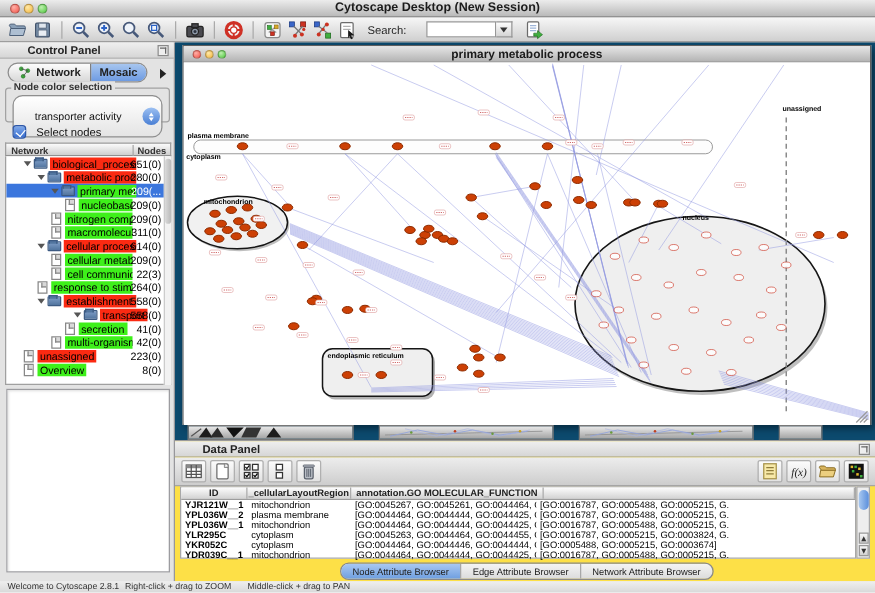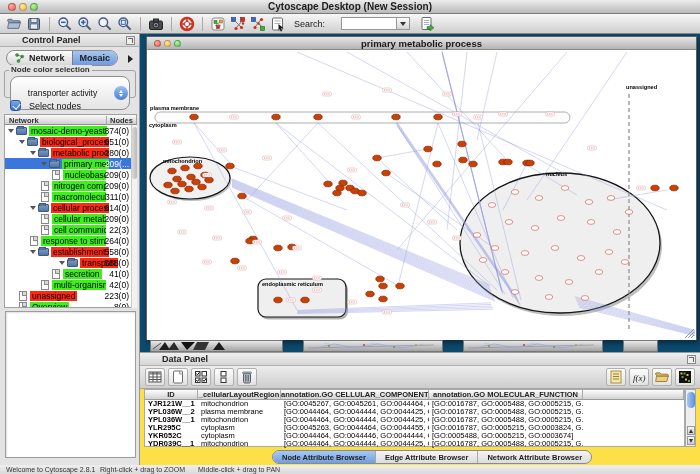--- a/index.html
+++ b/index.html
@@ -87,21 +87,21 @@
   .dhead span{border-right:1px solid #ababab;font-weight:bold;color:#222;text-align:center;line-height:9px;overflow:hidden;white-space:nowrap}
   .drow{display:flex;height:8px;line-height:8px;white-space:nowrap}
   .drow span{overflow:hidden;padding-left:3px;color:#000}
   .c-id{width:53px;flex:none}.c-reg{width:83px;flex:none}.c-cc{width:148px;flex:none}.c-mf{width:154px;flex:none}.c-fill{flex:1}
   .drow .c-id{font-weight:bold}
   #dscroll{left:545px;top:36px;width:11px;height:58px;background:#eee;border:1px solid #a8a8a8}
   #dthumb{left:1px;top:2px;width:8px;height:16px;border-radius:4px;background:linear-gradient(90deg,#a8c8f0,#5b8fdc)}
   .sbtn{left:1px;width:8px;height:9px;background:linear-gradient(#f8f8f8,#d0d0d0);border:1px solid #999;
         display:flex;align-items:center;justify-content:center}
   #dtabs{left:132px;top:97px;height:14px;display:flex;border:1px solid #8a8a8a;border-radius:7px;overflow:hidden;background:linear-gradient(#f4f4f4,#dcdcdc)}
-  .dtab{font-size:7.5px;font-weight:bold;color:#222;padding:0 9px;display:flex;align-items:center;border-left:1px solid #a8a8a8}
+  .dtab{font-size:7.5px;font-weight:normal;color:#222;padding:0 9px;display:flex;align-items:center;border-left:1px solid #a8a8a8}
   .dtab:first-child{border-left:none}
   .dtab.sel{background:linear-gradient(#a9c8f2,#6f9fe0)}
   
   #statusbar{left:0;top:465px;width:700px;height:9px;background:linear-gradient(#efefef,#d9d9d9);font-size:7px;color:#333}
   #statusbar span{position:absolute;top:0.5px}
   svg{display:block}
 </style>
 </head>
 <body>
 
@@ -298,26 +298,20 @@
   </div>
   <div id="checkbox-row" class="abs">
     <span id="checkbox"></span>
     <span id="checkbox-label">Select nodes</span>
   </div>
   <div id="treehead" class="abs">
     <span class="c1">Network</span>
     <span class="c2">Nodes</span>
   </div>
   <div id="tree" class="abs">
-      <div class="trow" style="padding-left:3px">
-        <span class="tarrow"></span>
-        <span class="tfold"></span>
-        <span class="tlabel" style="background:#3ef01a;max-width:80px">mosaic-demo-yeast</span>
-        <span class="tcount">874(0)</span>
-      </div>
       <div class="trow" style="padding-left:14px">
         <span class="tarrow"></span>
         <span class="tfold"></span>
         <span class="tlabel" style="background:#fb2a12;max-width:69px">biological_process</span>
         <span class="tcount">651(0)</span>
       </div>
       <div class="trow" style="padding-left:25px">
         <span class="tarrow"></span>
         <span class="tfold"></span>
         <span class="tlabel" style="background:#fb2a12;max-width:58px">metabolic process</span>
@@ -849,21 +843,20 @@
               <rect x="11" y="11" width="2" height="2" fill="#3fae3f"></rect>
             </svg>
           </span>
         </span>
       </div>
   </div>
   <div id="dtable" class="abs">
       <div class="dhead">
         <span class="c-id">ID</span>
         <span class="c-reg">_cellularLayoutRegion</span>
-        <span class="c-cc">annotation.GO CELLULAR_COMPONENT</span>
         <span class="c-mf">annotation.GO MOLECULAR_FUNCTION</span>
         <span class="c-fill"></span>
       </div>
       <div class="drow">
         <span class="c-id">YJR121W__1</span>
         <span class="c-reg">mitochondrion</span>
         <span class="c-cc">[GO:0045267, GO:0045261, GO:0044464, G...</span>
         <span class="c-mf">[GO:0016787, GO:0005488, GO:0005215, G...</span>
         <span class="c-fill"></span>
       </div>

